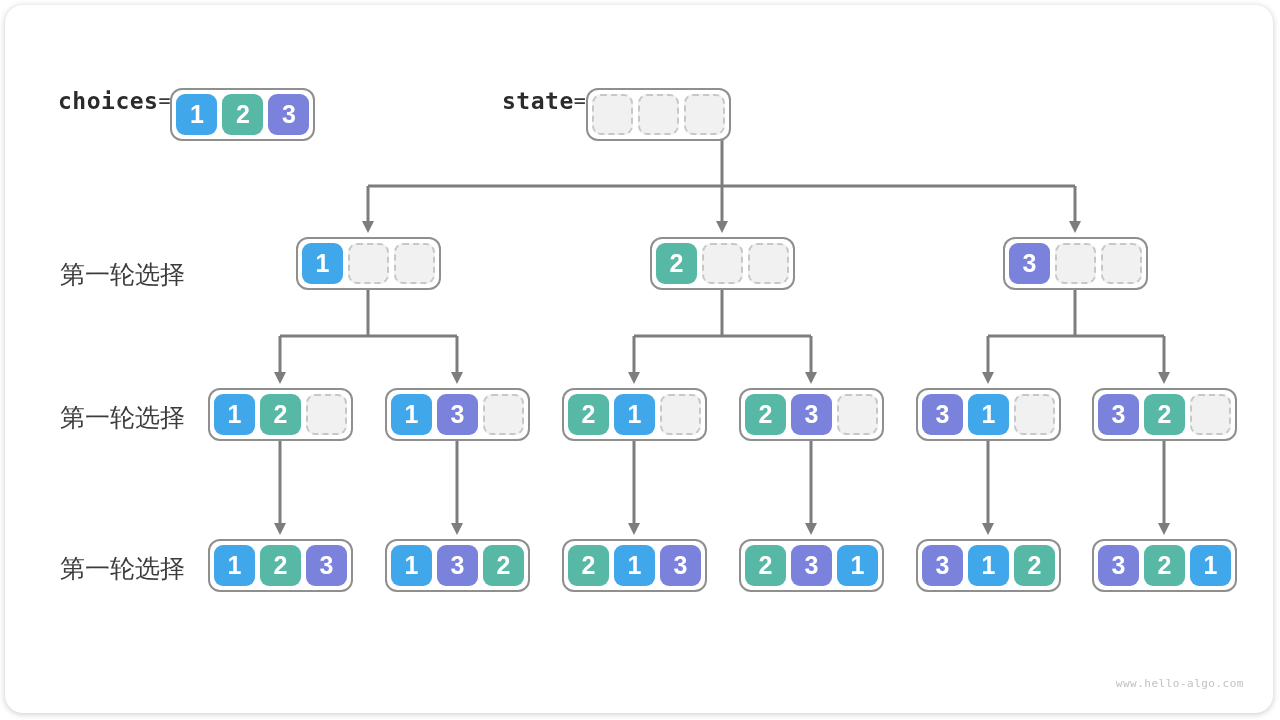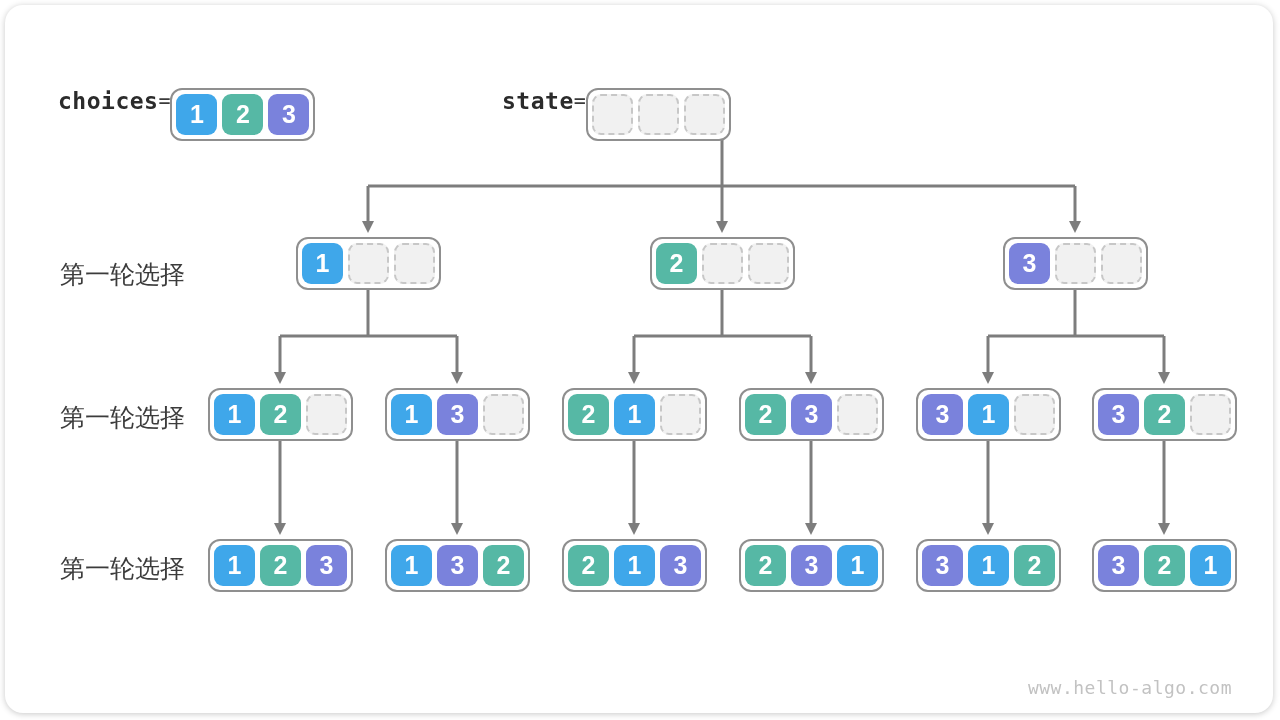--- a/index.html
+++ b/index.html
@@ -25,22 +25,22 @@
         display:flex;align-items:center;justify-content:center;
         font-size:25px;font-weight:bold;color:#ffffff;}
   .cell.empty{background:#f1f1f1;border:2px dashed #c7c7c7;}
   
   .row-label{position:absolute;left:60px;width:150px;font-size:25px;
              color:#3c3c3c;font-weight:500;white-space:nowrap;}
   #row-label-0{top:258px;}
   #row-label-1{top:401px;}
   #row-label-2{top:552px;}
   
-  .watermark{position:absolute;right:48px;top:677px;
-             font-family:"DejaVu Sans Mono",monospace;font-size:18px;
+  .watermark{position:absolute;right:36px;top:677px;
+             font-family:"DejaVu Sans Mono",monospace;font-size:11px;
              color:#c2c2c2;letter-spacing:0.5px;}
 </style>
 </head>
 <body>
 
 <div class="card"></div>
 
 <svg id="connectors" width="1280" height="720" viewBox="0 0 1280 720">
   <defs>
     <marker id="arrow" markerUnits="userSpaceOnUse" markerWidth="14" markerHeight="14" refX="9" refY="7" orient="auto">

